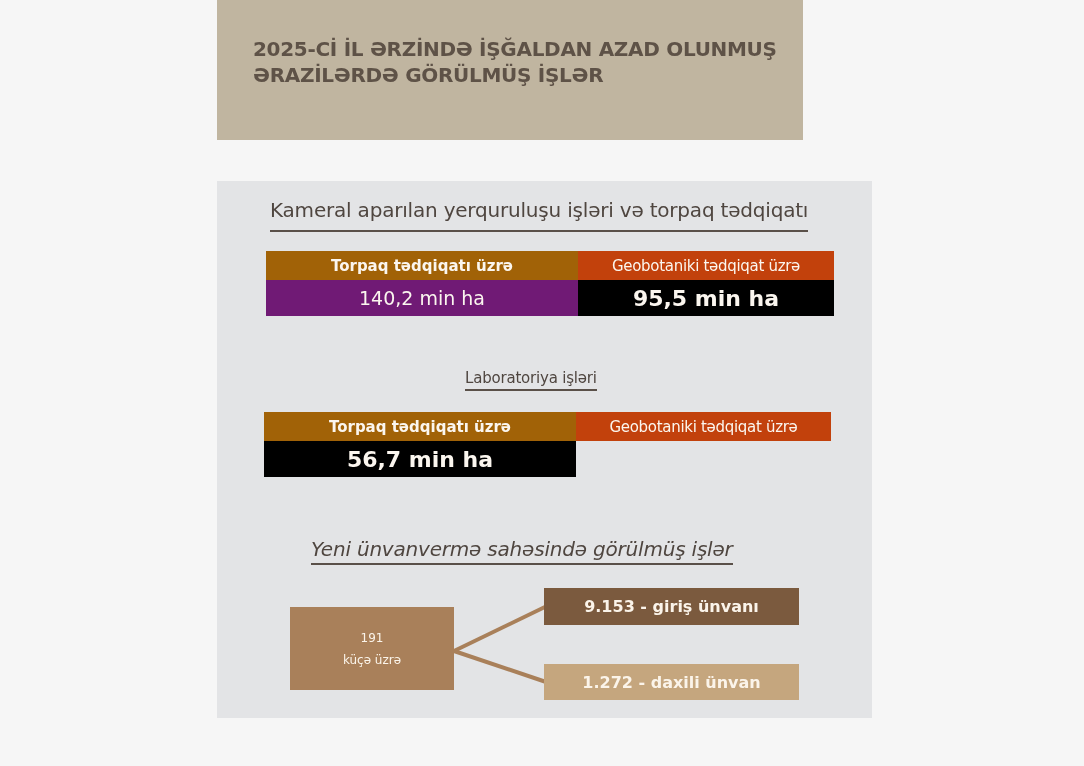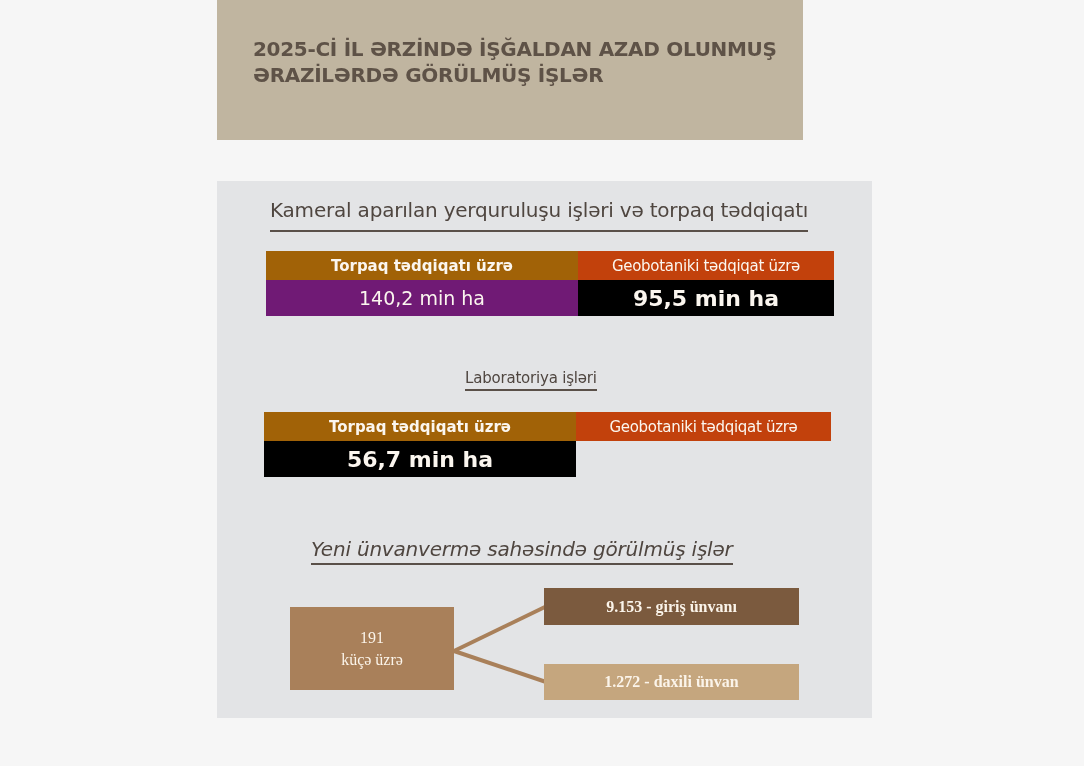--- a/index.html
+++ b/index.html
@@ -37,25 +37,25 @@
       color: #fbf6ef; white-space: nowrap;
     }
     .h-left { background: #a16207; font-size: 15px; font-weight: bold; }
     .h-right { background: #c2410c; font-size: 15px; font-weight: normal; letter-spacing: -0.3px; }
     .v-left { background: #701a75; font-size: 19px; font-weight: normal; }
     .v-right { background: #000000; font-size: 22px; font-weight: bold; }
 
     .diagram-svg { position: absolute; left: 0; top: 0; width: 655px; height: 537px; }
     .box {
       position: absolute; display: flex; align-items: center; justify-content: center;
-      color: #fbf4ea; text-align: left; white-space: nowrap; font-family: Liberation Serif, serif;
+      color: #fbf4ea; text-align: left; white-space: nowrap;
     }
     .box-main {
       left: 73px; top: 426px; width: 164px; height: 83px; background: #a9805a;
-      flex-direction: column; font-size: 16px; line-height: 22px;
+      flex-direction: column; font-size: 12px; line-height: 22px;
     }
     .box-top { left: 327px; top: 407px; width: 255px; height: 37px; background: #7b5a3e; font-size: 16px; font-weight: bold; }
     .box-bottom { left: 327px; top: 483px; width: 255px; height: 36px; background: #c5a67e; font-size: 16px; font-weight: bold; }
   </style>
 </head>
 <body>
 
 <div class="header">
   <div class="header-title">
     <div>2025-Cİ İL ƏRZİNDƏ İŞĞALDAN AZAD OLUNMUŞ</div>

